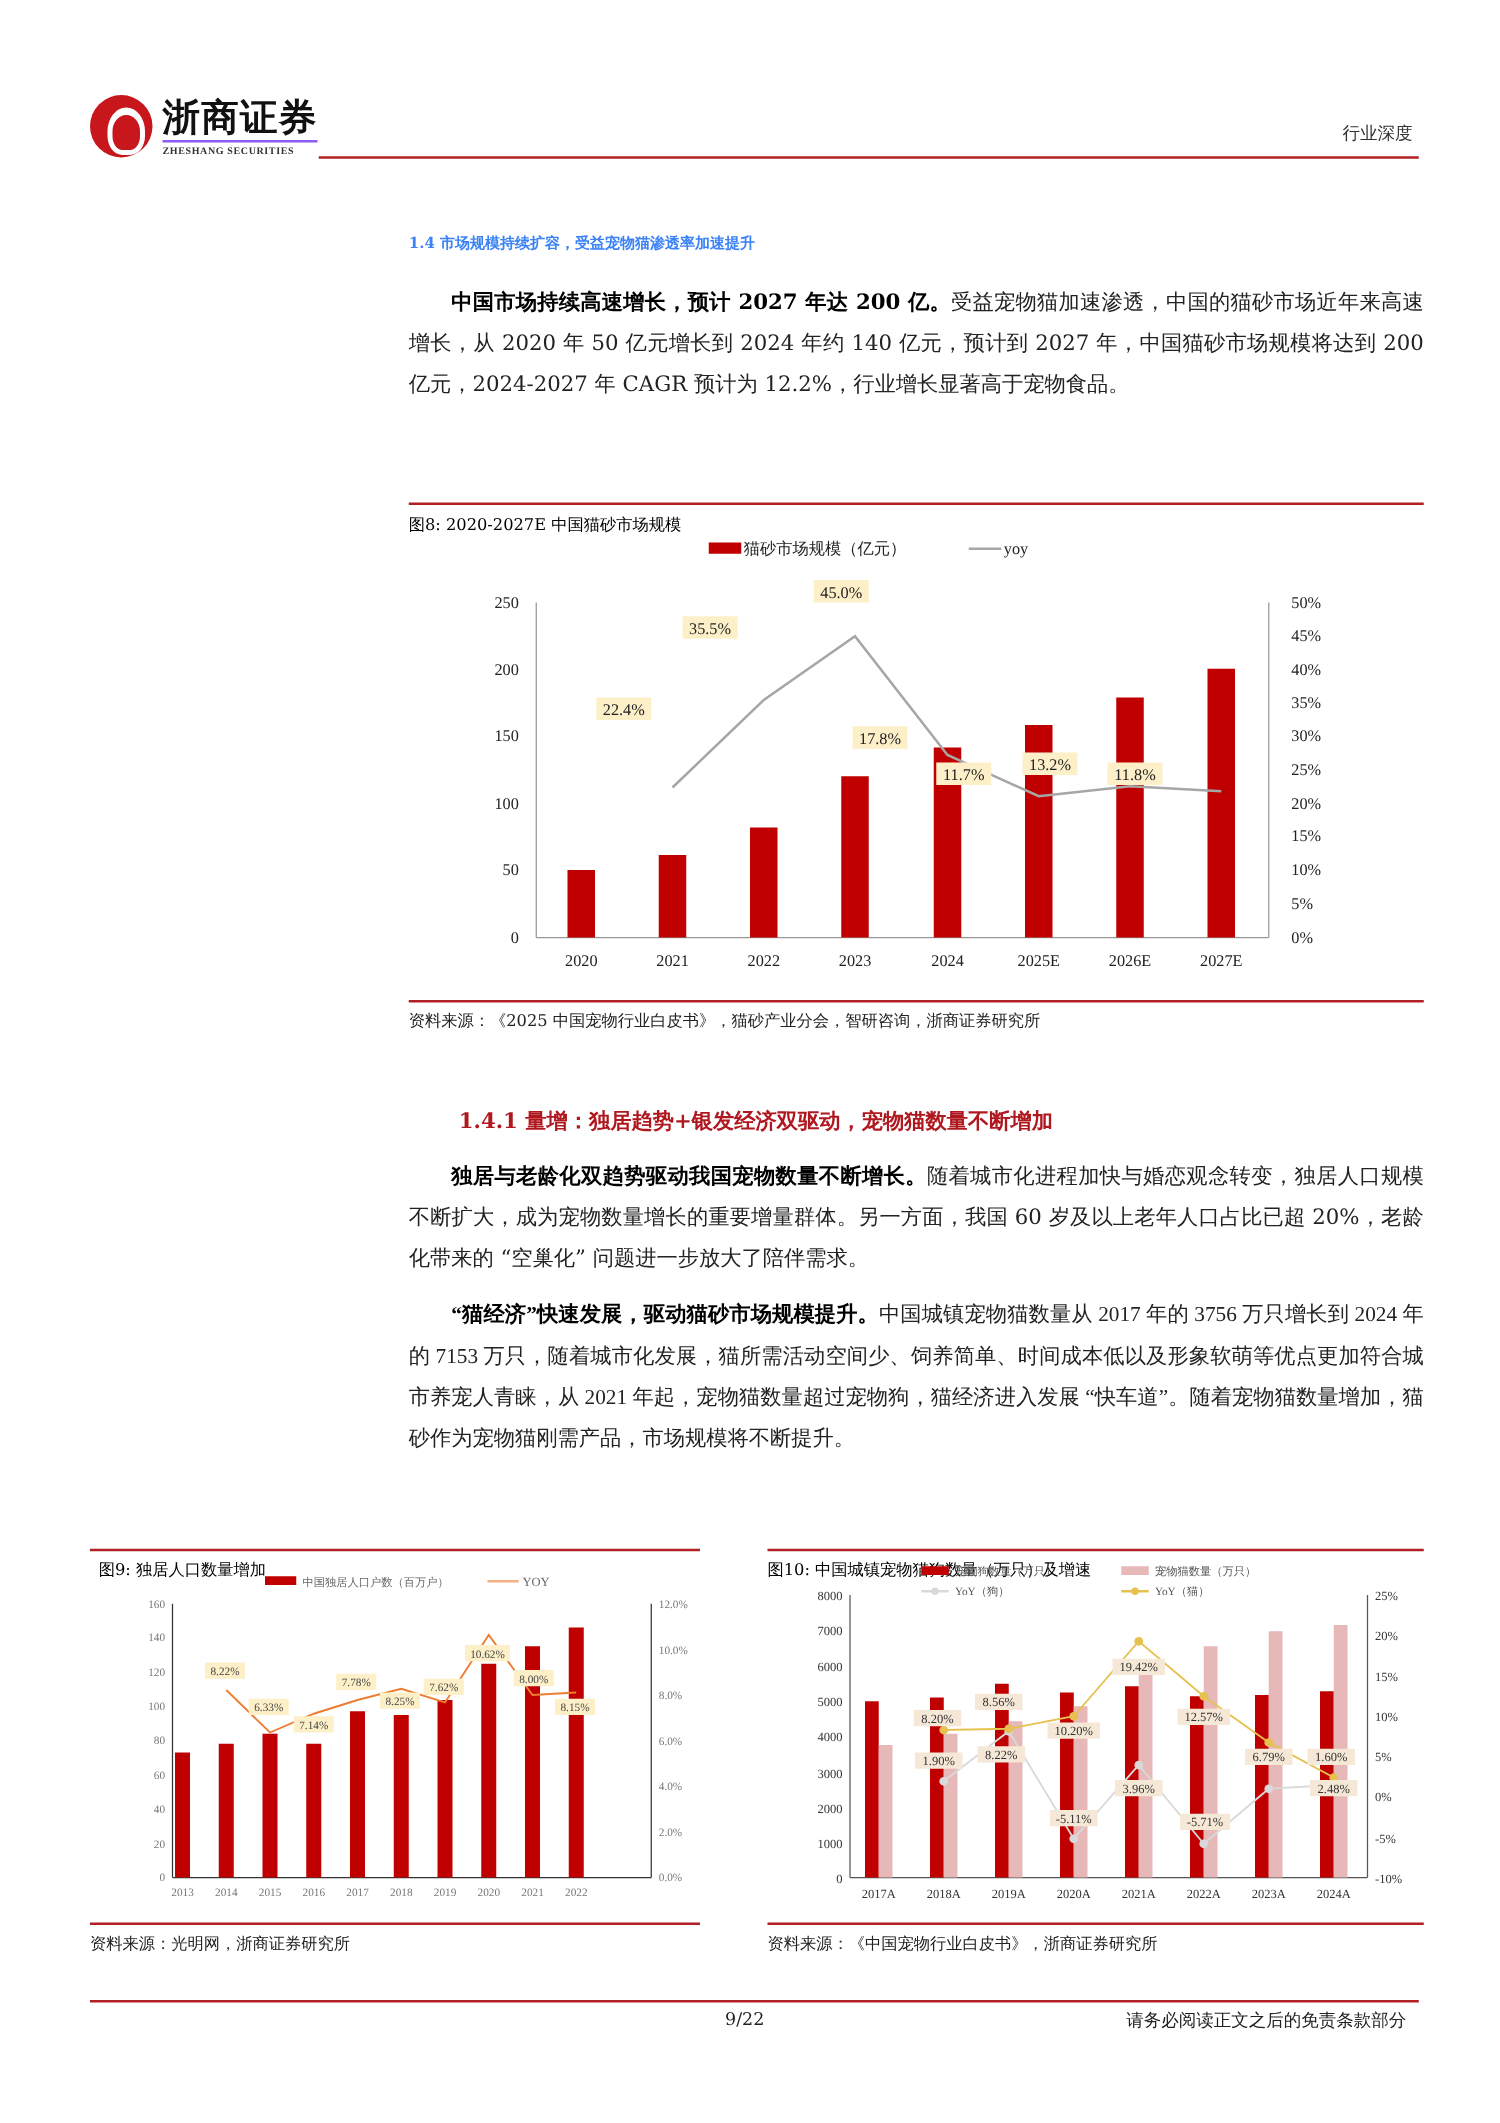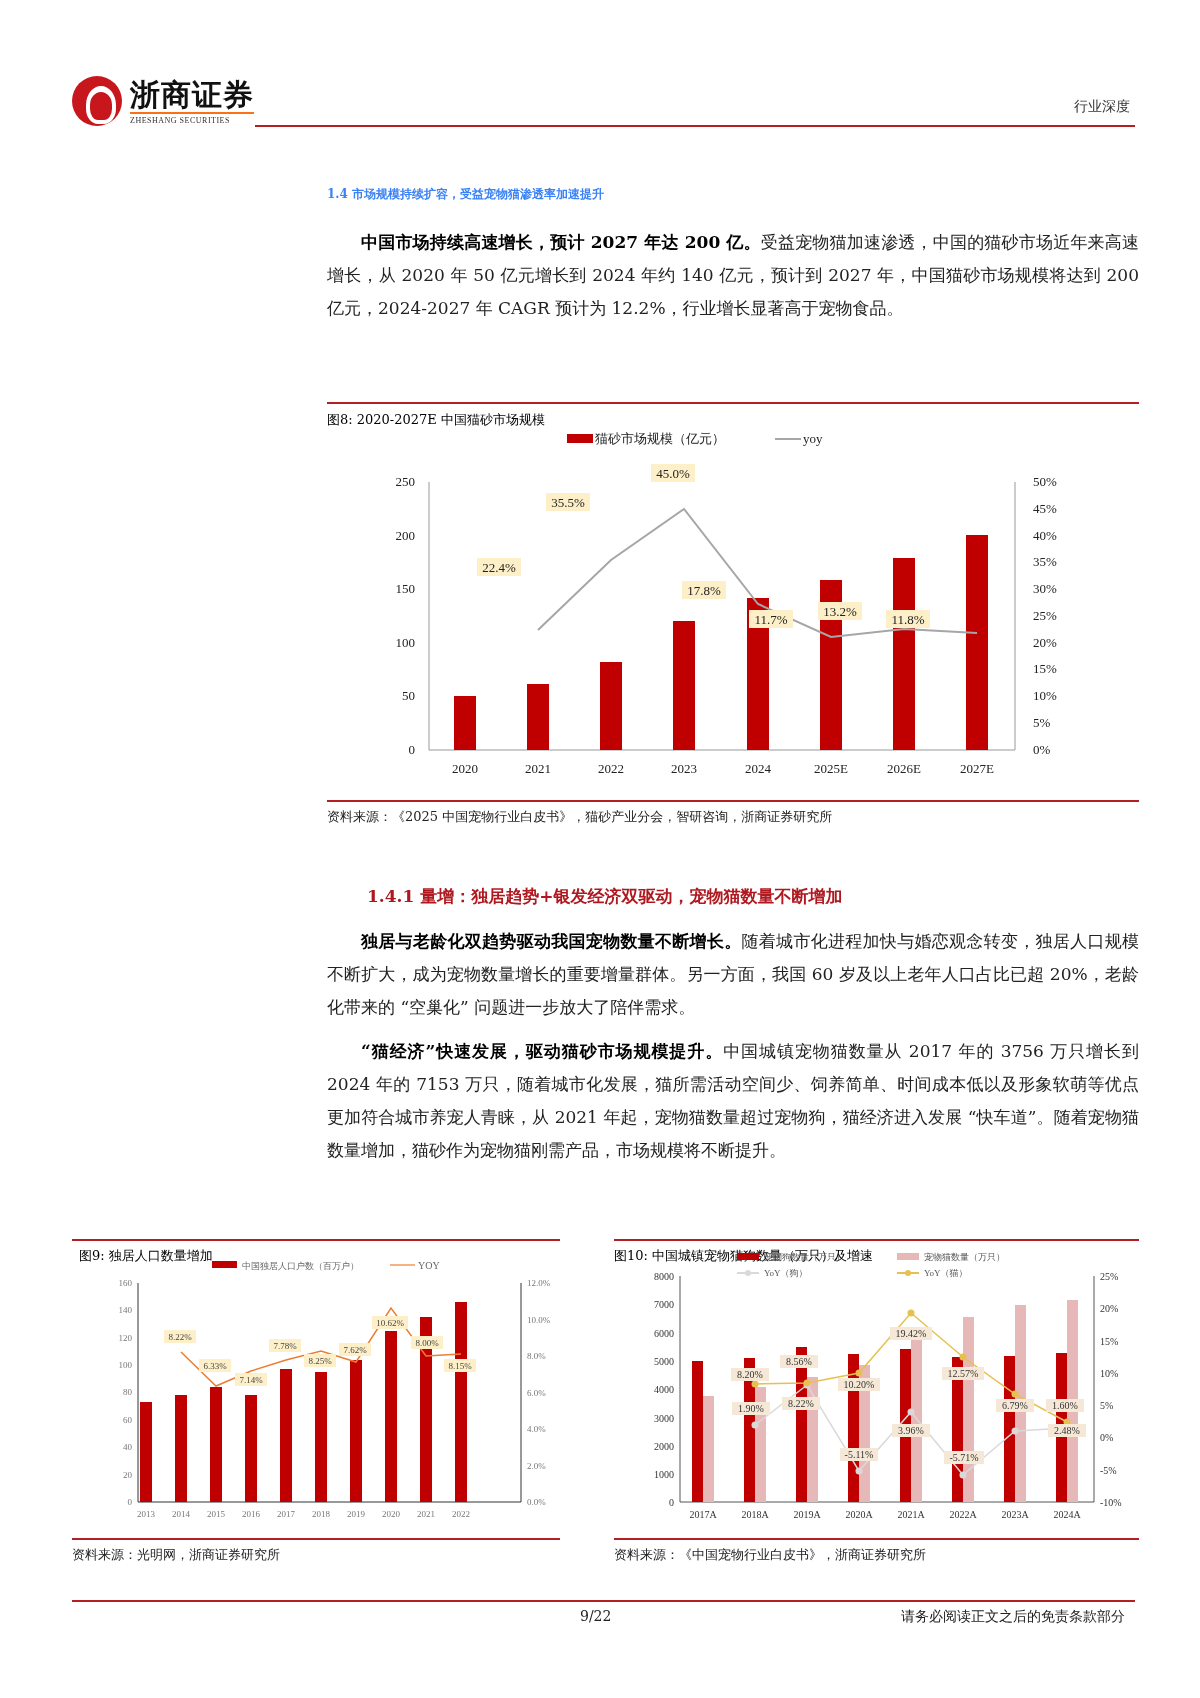--- a/index.html
+++ b/index.html
@@ -2,22 +2,22 @@
 <html><head>
 <meta charset="utf-8">
 <style>
   * { box-sizing: border-box; margin: 0; padding: 0; }
   body { width: 1200px; height: 1698px; background: #fff; font-family: "DejaVu Serif", "Liberation Serif", serif; color: #222; position: relative; overflow: hidden; }
   .abs { position: absolute; }
   .header-logo { left: 72px; top: 76px; display: flex; align-items: center; }
   .logo-circle { width: 50px; height: 50px; border-radius: 50%; background: #c8161d; position: relative; }
   .logo-circle::before { content: ""; position: absolute; left: 14px; top: 10px; width: 22px; height: 28px; border: 4px solid #fff; border-radius: 50% 50% 40% 40%; border-top-width: 6px; }
   .logo-text { margin-left: 8px; display: flex; flex-direction: column; }
-  .logo-cn { font-family: "DejaVu Sans", sans-serif; font-weight: bold; font-size: 30px; color: #111; letter-spacing: 1px; line-height: 34px; border-bottom: 2px solid #f97316; }
-  .logo-en { font-family: "Liberation Serif", serif; font-size: 8px; font-weight: normal; color: #333; letter-spacing: 0.5px; margin-top: 2px; }
+  .logo-cn { font-family: "DejaVu Sans", sans-serif; font-weight: bold; font-size: 30px; color: #111; letter-spacing: 1px; line-height: 34px; border-bottom: 2px solid #8b5cf6; }
+  .logo-en { font-family: "Liberation Serif", serif; font-size: 8px; font-weight: bold; color: #333; letter-spacing: 0.5px; margin-top: 2px; }
   .header-line { left: 255px; top: 125px; width: 880px; height: 2px; background: #b22025; }
   .header-right { right: 70px; top: 98px; font-size: 14px; color: #333; font-family: Liberation Serif, serif; }
   .sec-title { left: 327px; top: 186px; font-size: 12px; font-weight: bold; color: #3b82f6; }
   .para { font-size: 17px; line-height: 33px; color: #222; text-align: justify; }
   .para b { color: #000; }
   .fig-title { font-size: 13px; color: #000000; margin-top: 36px; }
   .red-rule { height: 2px; background: #b22025; }
   .source { font-size: 13px; color: #222; }
   .sub-title { left: 367px; top: 885px; font-size: 17px; font-weight: bold; color: #b01820; }
   svg text { font-family: "Liberation Serif", serif; }
@@ -120,21 +120,21 @@
   </g>
 </svg>
 
 <div class="abs red-rule" style="left:327px; top:800px; width:812px;"></div>
 <div class="abs source" style="left:327px; top:808px;">资料来源：《2025 中国宠物行业白皮书》，猫砂产业分会，智研咨询，浙商证券研究所</div>
 
 <div class="abs sub-title">1.4.1 量增：独居趋势+银发经济双驱动，宠物猫数量不断增加</div>
 <div class="abs para" style="left:327px; top:925px; width:812px; text-indent:34px;">
   <b>独居与老龄化双趋势驱动我国宠物数量不断增长。</b><span>随着城市化进程加快与婚恋观念转变，独居人口规模不断扩大，成为宠物数量增长的重要增量群体。另一方面，我国 60 岁及以上老年人口占比已超 20%，老龄化带来的 “空巢化” 问题进一步放大了陪伴需求。</span>
 </div>
-<div class="abs para" style="left:327px; top:1035px; width:812px; text-indent:34px;">
+<div class="abs para" style="left:327px; top:1035px; width:812px; text-indent:34px;font-family:Liberation Serif, serif;">
   <b>“猫经济”快速发展，驱动猫砂市场规模提升。</b><span>中国城镇宠物猫数量从 2017 年的 3756 万只增长到 2024 年的 7153 万只，随着城市化发展，猫所需活动空间少、饲养简单、时间成本低以及形象软萌等优点更加符合城市养宠人青睐，从 2021 年起，宠物猫数量超过宠物狗，猫经济进入发展 “快车道”。随着宠物猫数量增加，猫砂作为宠物猫刚需产品，市场规模将不断提升。</span>
 </div>
 
 <div class="abs fig-title" style="left:79px; top:1211px;">图9:   独居人口数量增加</div>
 <div class="abs red-rule" style="left:72px; top:1239px; width:488px;"></div>
 <svg class="abs" style="left:72px; top:1242px;" width="488" height="300">
   <g>
     <rect x="140" y="19" width="25" height="7" fill="#c00000"></rect>
     <text x="170" y="27" font-size="9" fill="#666">中国独居人口户数（百万户）</text>
     <line x1="318" y1="23" x2="343" y2="23" stroke="#f4b183" stroke-width="2"></line>

